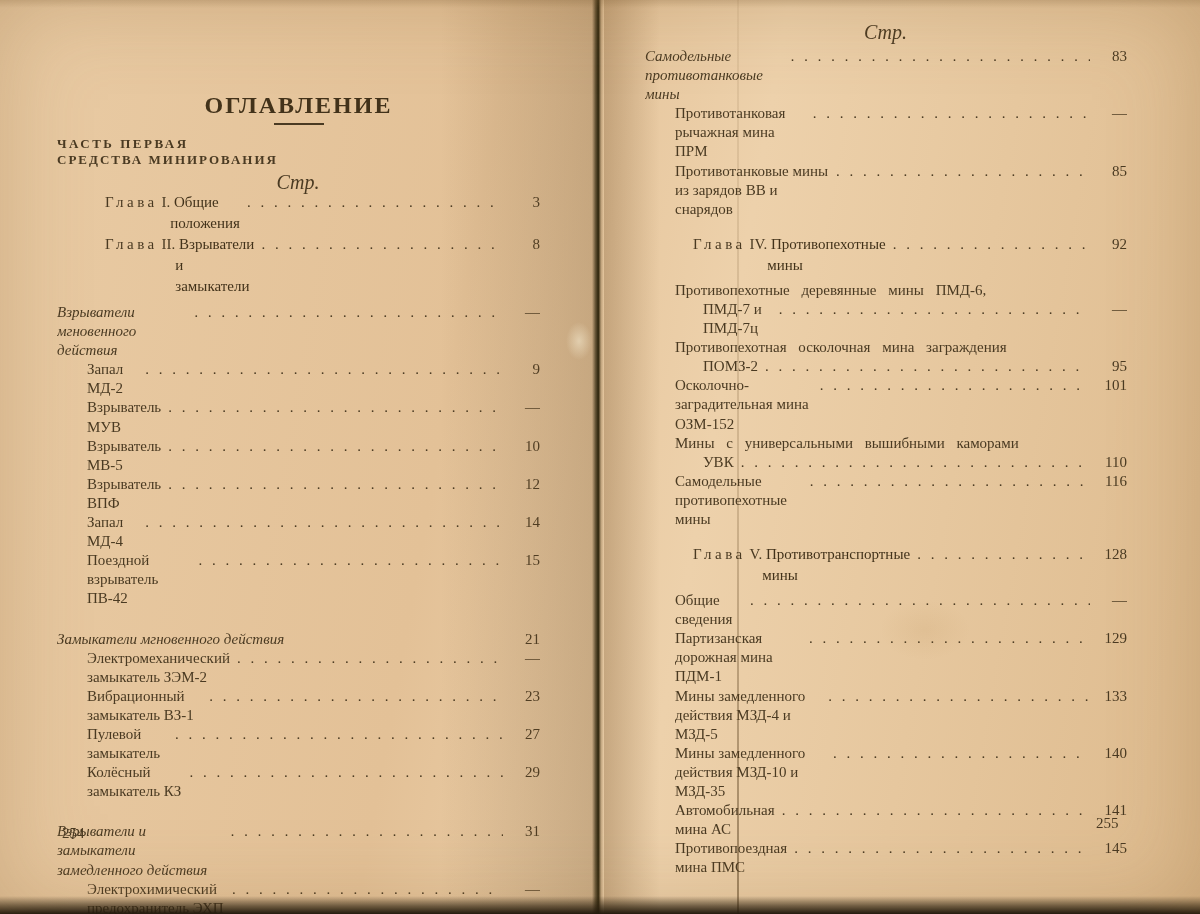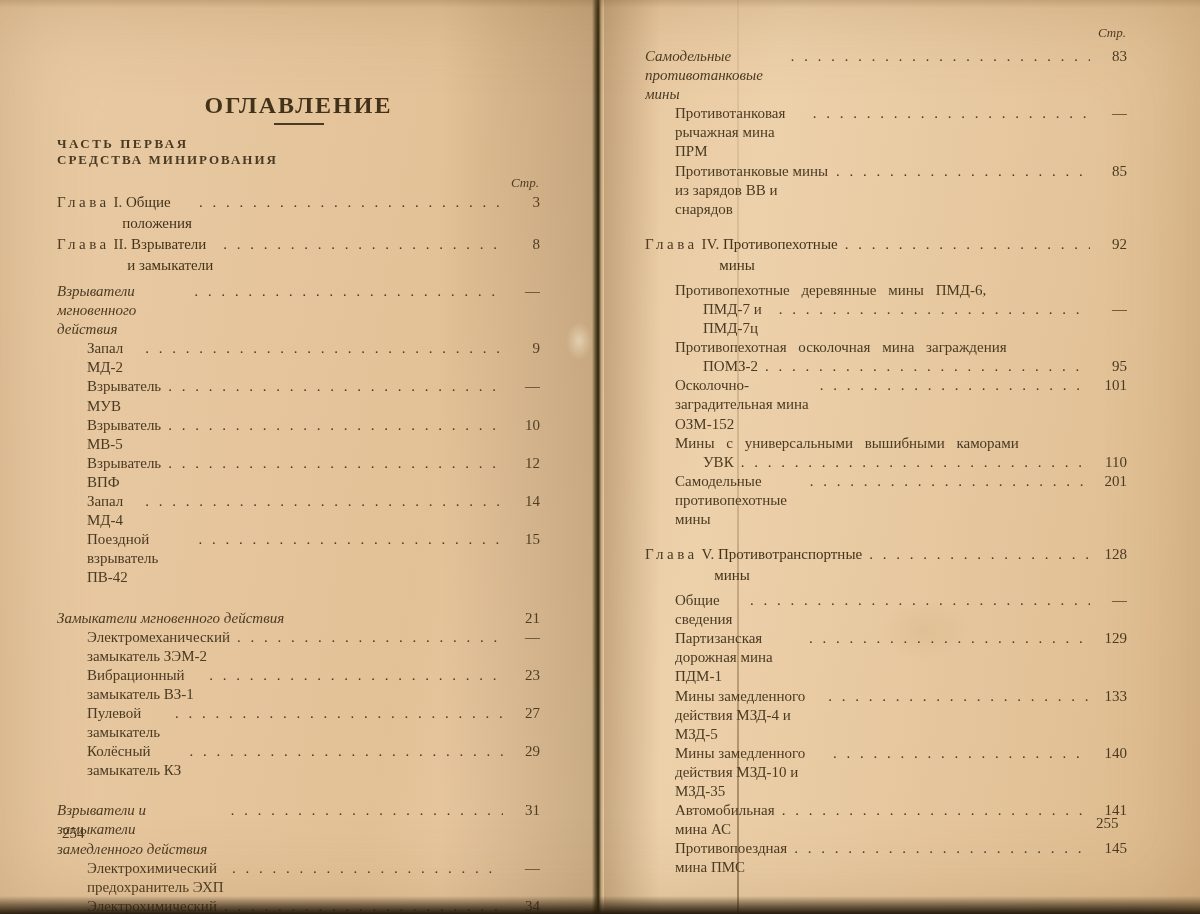--- a/index.html
+++ b/index.html
@@ -37,28 +37,28 @@
   .page { position: absolute; font-size: 15px; }
   .page-left  { left: 57px;  top: 93px;  width: 483px; }
   .page-right { left: 645px; top: 24px;  width: 482px; }
 
   .toc-title { margin: 0; text-align: center; font-size: 24px; font-weight: bold;
     letter-spacing: 2px; line-height: 24px; color: #42321a; }
   .title-rule { width: 50px; height: 2px; background: #4a3a22; margin: 6px auto 0 auto; }
   .part-heading { margin-top: 11px; text-align: left; font-size: 13px; font-weight: bold; letter-spacing: 2.5px; }
   .section-heading { text-align: left; font-size: 13px; font-weight: bold; letter-spacing: 2px; }
 
-  .page-col-label { text-align: right; font-style: italic; font-size: 13px; line-height: 17px; padding-right: 1px; }
+  .page-col-label { text-align: center; font-style: italic; font-size: 20px; line-height: 17px; padding-right: 1px; }
   .page-left .page-col-label { margin-top: 6px; }
   .page-right .page-col-label { margin-bottom: 4px; }
 
   .entries { margin-top: 1px; }
 
   .toc-line { display: flex; align-items: baseline; line-height: 19.1px; overflow: hidden; }
-  .kind-ch .toc-line, .kind-ch2 .toc-line { line-height: 21px; }
+  .kind-ch .toc-line, .kind-ch2 .toc-line { line-height: 21px; margin-left: 48px; }
 
   .glava-word { letter-spacing: 3.5px; white-space: nowrap; }
   .glava-num { white-space: nowrap; }
   .glava-title, .kind-ch2 .line2 .entry-text { font-weight: normal; color: #42321a; }
 
   .kind-sec { font-style: italic; margin-top: 6px; }
   .kind-sec .pg { font-style: normal; }
 
   .kind-item, .kind-item2 { padding-left: 30px; }
   .kind-item2 .line2 { padding-left: 28px; }
@@ -282,21 +282,21 @@
           <div class="toc-line line2">
             <span class="entry-text">УВК</span>
             <span class="leader"></span>
             <span class="pg">110</span>
           </div>
         </div>
         <div class="toc-entry kind-item">
           <div class="toc-line line1">
             <span class="entry-text">Самодельные противопехотные мины</span>
             <span class="leader"></span>
-            <span class="pg">201</span>
+            <span class="pg">116</span>
           </div>
         </div>
         <div class="toc-entry kind-ch gap">
           <div class="toc-line line1">
             <span class="glava-word">Глава</span>
             <span class="glava-num">&nbsp;V.</span>
             <span class="glava-title">&nbsp;Противотранспортные мины</span>
             <span class="leader"></span>
             <span class="pg">128</span>
           </div>

